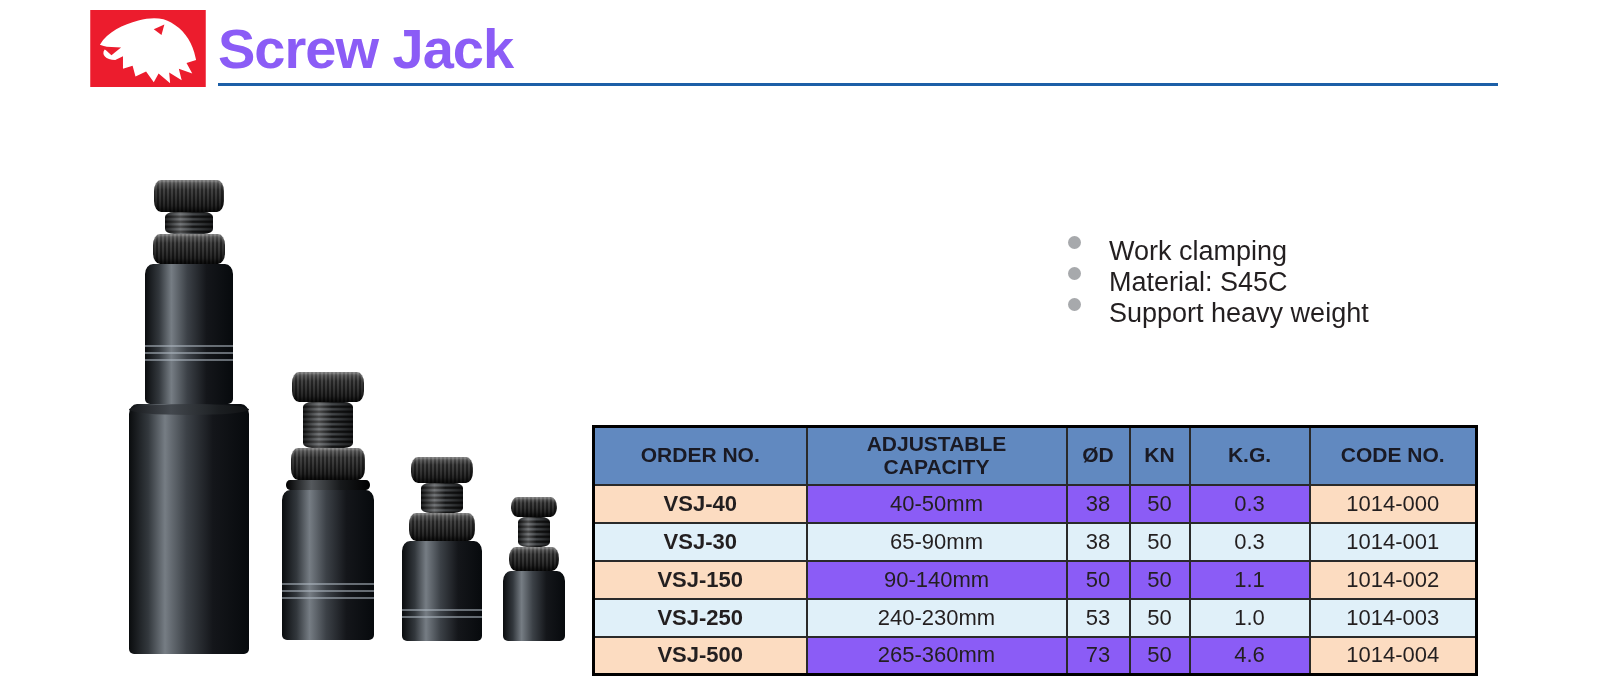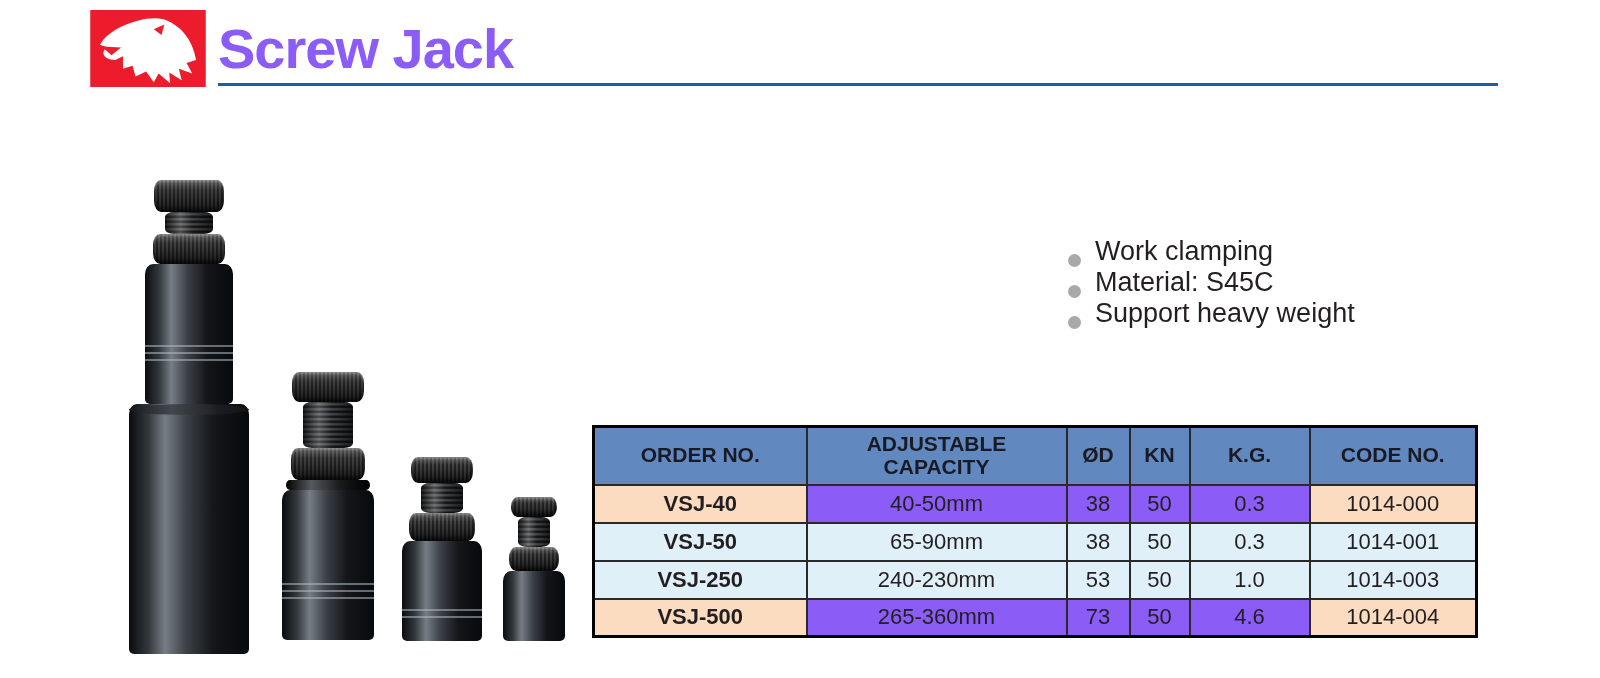--- a/index.html
+++ b/index.html
@@ -21,21 +21,21 @@
     font-size:56px; font-weight:bold; letter-spacing:-1px; color:#8b5cf6;
     white-space:nowrap;
   }
   .title-rule {
     position:absolute; left:218px; top:83px; width:1280px; height:3px;
     background:#1c5fa7;
   }
 
   
   .features { position:absolute; left:1068px; top:236px; }
-  .feature-row { display:flex; align-items:flex-end; height:31px; }
+  .feature-row { display:flex; align-items:flex-start; height:31px;gap:14px; }
   .bullet-dot {
     width:13px; height:13px; border-radius:50%;
     background:#a7a9ac; margin-right:14px; flex:0 0 auto;
   }
   .feature-label { font-size:27px; color:#231f20; white-space:nowrap; }
 
   
   .photo { position:absolute; left:100px; top:170px; width:480px; height:490px; }
   .jack { position:absolute; display:flex; flex-direction:column; align-items:center; }
   .knurl {
@@ -183,26 +183,34 @@
   <tbody>
     <tr>
       <td class="accent order-no">VSJ-40</td>
       <td>40-50mm</td>
       <td>38</td>
       <td>50</td>
       <td>0.3</td>
       <td class="accent">1014-000</td>
     </tr>
     <tr class="alt">
-      <td class="accent order-no">VSJ-50</td>
+      <td class="accent order-no">VSJ-30</td>
       <td>65-90mm</td>
       <td>38</td>
       <td>50</td>
       <td>0.3</td>
       <td class="accent">1014-001</td>
+    </tr>
+    <tr>
+      <td class="accent order-no">VSJ-150</td>
+      <td>90-140mm</td>
+      <td>50</td>
+      <td>50</td>
+      <td>1.1</td>
+      <td class="accent">1014-002</td>
     </tr>
     <tr class="alt">
       <td class="accent order-no">VSJ-250</td>
       <td>240-230mm</td>
       <td>53</td>
       <td>50</td>
       <td>1.0</td>
       <td class="accent">1014-003</td>
     </tr>
     <tr>

